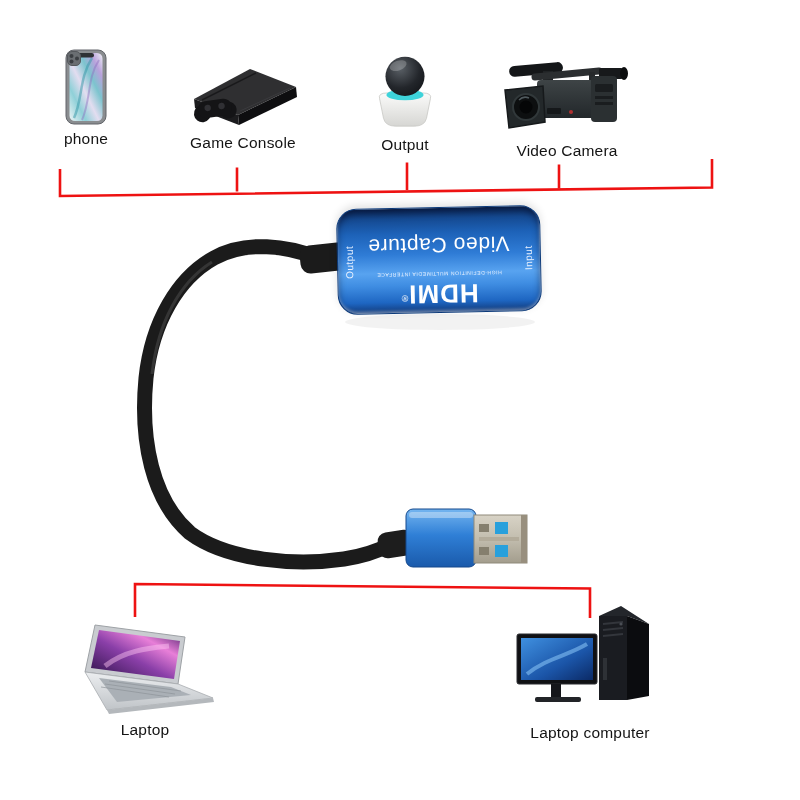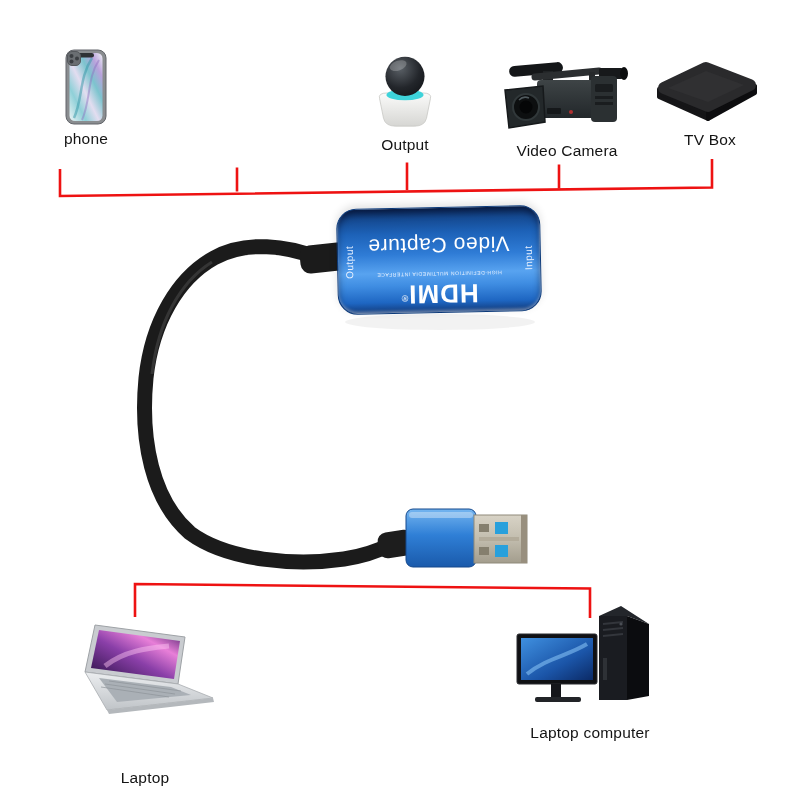--- a/index.html
+++ b/index.html
@@ -113,20 +113,37 @@
       <path d="M32 72 C 41 52 37 30 49 12" stroke="rgba(140,110,190,.45)" stroke-width="2" fill="none"></path>
       <rect x="28" y="5" width="16" height="4.5" rx="2.2" fill="#2e3134"></rect>
       <rect x="17.5" y="3.5" width="13" height="14" rx="4.5" fill="#6a6e72" stroke="#55585c"></rect>
       <circle cx="21.5" cy="8" r="2" fill="#3b3e42"></circle>
         <circle cx="21.5" cy="13.5" r="2" fill="#3b3e42"></circle>
         <circle cx="27" cy="10.5" r="2" fill="#3b3e42"></circle>
     </svg>
     <figcaption>phone</figcaption>
   </figure>
 
+  <figure class="fig" style="left:170px;top:55px;width:146px;">
+    <svg width="130" height="75" viewBox="0 0 130 75">
+      <polygon points="16,44 72,14 118,32 60,60" fill="#2f2f31"></polygon>
+      <polygon points="60,60 118,32 119,42 61,70" fill="#0e0e10"></polygon>
+      <polygon points="16,44 60,60 61,70 17,53" fill="#1c1c1e"></polygon>
+      <path d="M24 45 L78 18" stroke="#1a1a1c" stroke-width="1.5" fill="none"></path>
+      <path d="M62 56 L112 33" stroke="#3a3a3d" stroke-width="1" fill="none"></path>
+      <g transform="translate(14,42) rotate(-8)">
+        <circle cx="8" cy="18" r="8.5" fill="#141416"></circle>
+        <circle cx="34" cy="18" r="8.5" fill="#141416"></circle>
+        <rect x="4" y="6" width="34" height="17" rx="8" fill="#141416"></rect>
+        <circle cx="14" cy="13" r="3.2" fill="#303034"></circle>
+        <circle cx="28" cy="13" r="3.2" fill="#303034"></circle>
+      </g>
+    </svg>
+    <figcaption>Game Console</figcaption>
+  </figure>
 
   <figure class="fig" style="left:360px;top:50px;width:90px;">
     <svg width="80" height="82" viewBox="0 0 80 84">
       <defs>
         <linearGradient id="wcBase" x1="0" y1="0" x2="0" y2="1">
           <stop offset="0" stop-color="#fbfbfa"></stop>
             <stop offset="1" stop-color="#d6d6d3"></stop>
         </linearGradient>
         <radialGradient id="wcSphere" cx=".38" cy=".3" r=".9">
           <stop offset="0" stop-color="#5a6066"></stop>
@@ -164,31 +181,22 @@
       <polygon points="2,40 40,36 42,72 6,78" fill="#23282a" stroke="#16191b" stroke-width="1.5"></polygon>
       <circle cx="23" cy="57" r="13" fill="#0d0f10" stroke="#31383a" stroke-width="2"></circle>
       <circle cx="23" cy="57" r="6.5" fill="#050607"></circle>
       <path d="M16 50 A9 9 0 0 1 26 48" stroke="rgba(180,200,210,.4)" stroke-width="1.5" fill="none"></path>
       <rect x="44" y="58" width="14" height="6" rx="1" fill="#15181a"></rect>
       <circle cx="68" cy="62" r="2" fill="#b03030"></circle>
     </svg>
     <figcaption>Video Camera</figcaption>
   </figure>
 
-  <figure class="fig" style="left:635px;top:52px;width:150px;">
-    <svg width="145" height="75" viewBox="0 0 145 75">
-      <path d="M21 37 L70 59 L70 67 L21 45 Z" fill="#151517" stroke="#151517" stroke-width="4" stroke-linejoin="round"></path>
-      <path d="M70 59 L117 34 L117 41 L70 67 Z" fill="#0d0d0f" stroke="#0d0d0f" stroke-width="4" stroke-linejoin="round"></path>
-      <polygon points="26,36 68,16 112,33 70,54" fill="#2a2a2c" stroke="#2a2a2c" stroke-width="12" stroke-linejoin="round"></polygon>
-      <polygon points="30,36 68,19 106,33 70,50" fill="#303032"></polygon>
-    </svg>
-    <figcaption>TV Box</figcaption>
-  </figure>
-
-  <figure class="fig" style="left:65px;top:622px;width:160px;gap:48px;">
+
+  <figure class="fig" style="left:65px;top:622px;width:160px;">
     <svg width="160" height="95" viewBox="0 0 160 95">
       <defs>
         <linearGradient id="lapScr" x1="0" y1="1" x2="1" y2="0">
           <stop offset="0" stop-color="#2a1045"></stop>
             <stop offset=".45" stop-color="#8a3fa8"></stop>
           <stop offset=".72" stop-color="#e87fd8"></stop>
             <stop offset="1" stop-color="#4a1f6a"></stop>
         </linearGradient>
         <linearGradient id="lapBase" x1="0" y1="0" x2="0" y2="1">
           <stop offset="0" stop-color="#eceef0"></stop>

